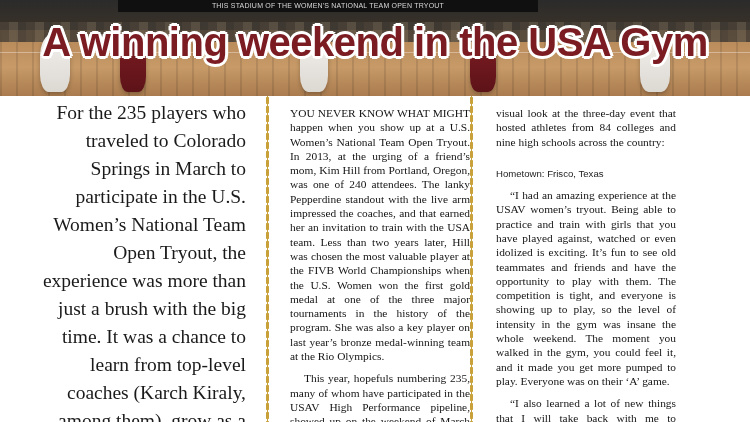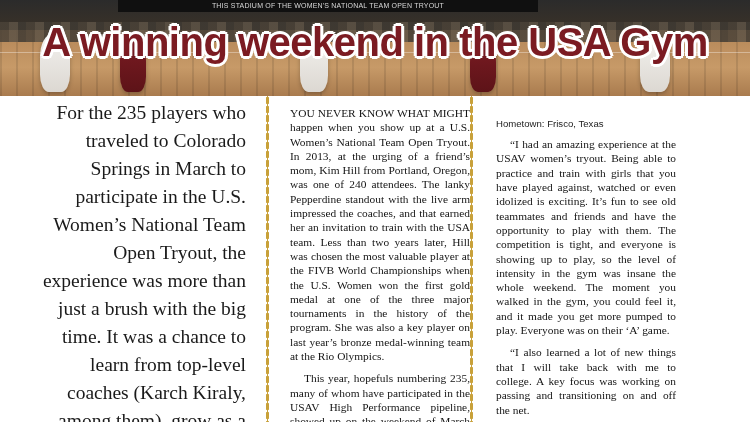--- a/index.html
+++ b/index.html
@@ -210,20 +210,21 @@
   <div class="dot-rule r2"></div>
 
   <div class="col c1">
     <p class="dropstart">
       <span class="smallcaps">YOU NEVER KNOW WHAT MIGHT</span><span> happen when you show up at a U.S. Women’s National Team Open Tryout. In 2013, at the urging of a friend’s mom, Kim Hill from Portland, Oregon, was one of 240 attendees. The lanky Pepperdine standout with the live arm impressed the coaches, and that earned her an invitation to train with the USA team. Less than two years later, Hill was chosen the most valuable player at the FIVB World Championships when the U.S. Women won the first gold medal at one of the three major tournaments in the history of the program. She was also a key player on last year’s bronze medal-winning team at the Rio Olympics.</span>
     </p>
     <p>This year, hopefuls numbering 235, many of whom have participated in the USAV High Performance pipeline, showed up on the weekend of March 3-5 to showcase their skills for U.S. Women’s National Team Coach Karch Kiraly and his staff of assistants and his outside evaluators. Kiraly made it clear from the start that USA tryouts are more about the volleyball experience than</p>
   </div>
 
   <div class="col c2">
+    <p class="noindent">visual look at the three-day event that hosted athletes from 84 colleges and nine high schools across the country:</p>
     <p class="athlete-meta">
       <br>
       <span>Hometown: Frisco, Texas</span>
     </p>
     <p>“I had an amazing experience at the USAV women’s tryout. Being able to practice and train with girls that you have played against, watched or even idolized is exciting. It’s fun to see old teammates and friends and have the opportunity to play with them. The competition is tight, and everyone is showing up to play, so the level of intensity in the gym was insane the whole weekend. The moment you walked in the gym, you could feel it, and it made you get more pumped to play. Everyone was on their ‘A’ game.</p>
     <p>“I also learned a lot of new things that I will take back with me to college. A key focus was working on passing and transitioning on and off the net.</p>
 
   </div>
 
 </div>

